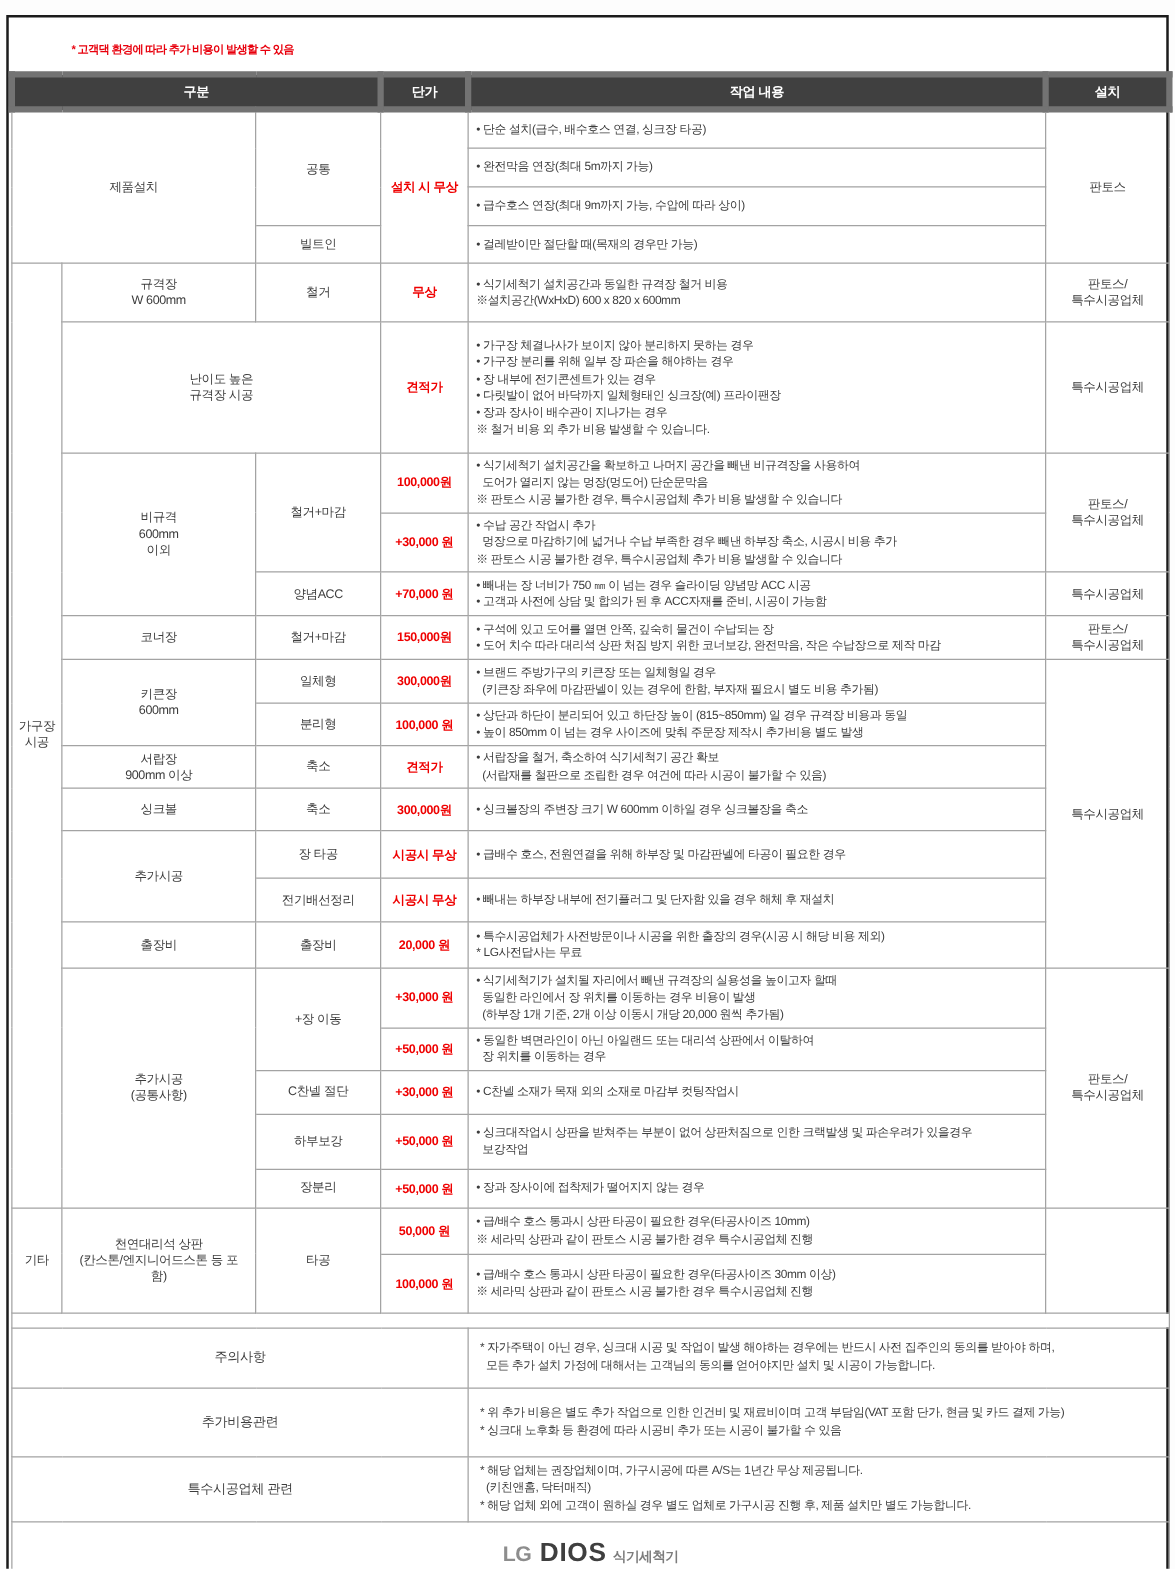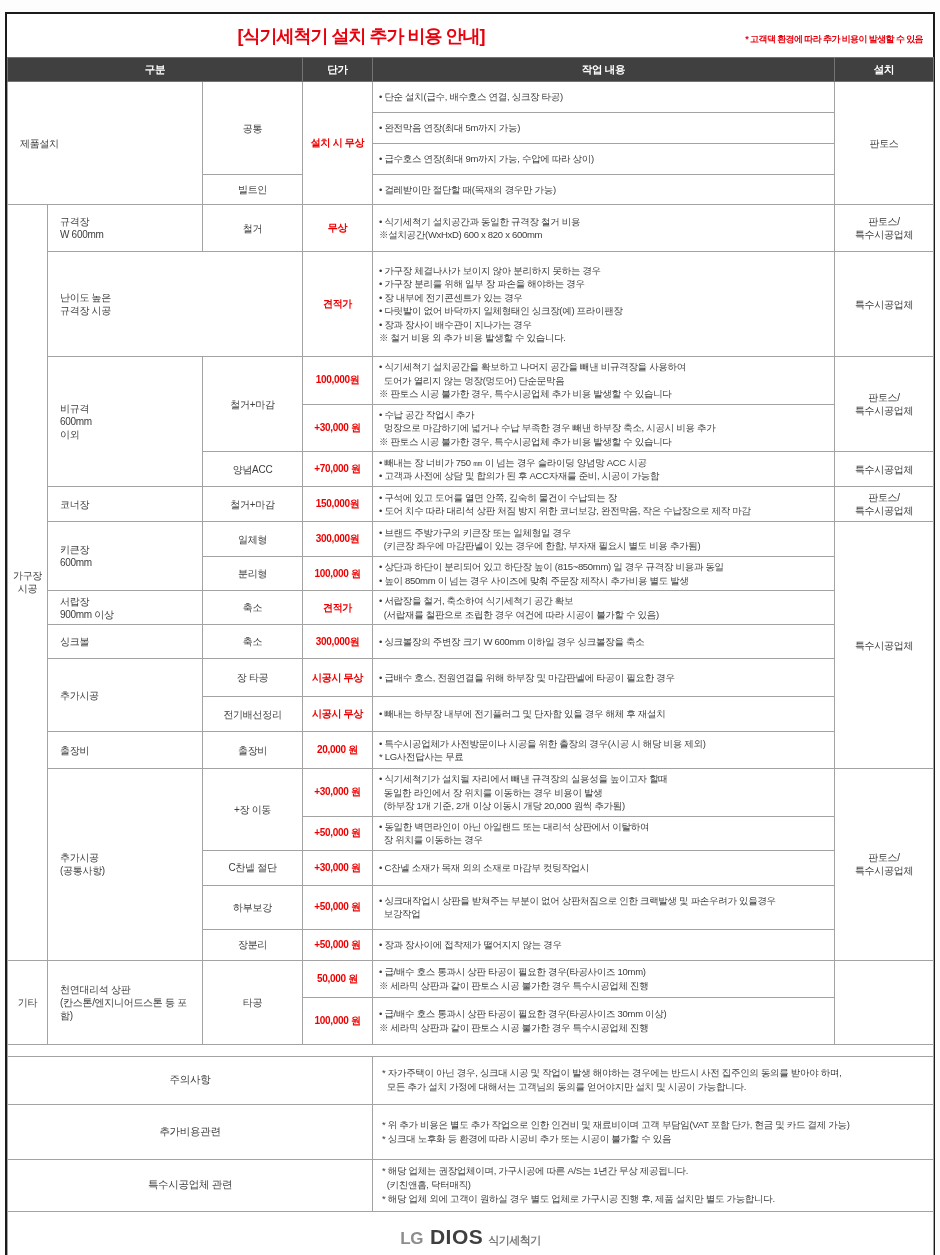--- a/index.html
+++ b/index.html
@@ -4,42 +4,41 @@
 <style>
   html,body{margin:0;padding:0;}
   body{width:940px;height:1255px;background:#fdfdfd;font-family:"Liberation Sans",sans-serif;position:relative;}
   .page{position:absolute;left:5px;top:12px;width:926px;border:2px solid #1b1b1b;background:#fff;}
   .top-header{display:flex;align-items:center;height:43px;padding:0 10px;box-sizing:border-box;}
   .brand{display:flex;align-items:center;gap:6px;width:195px;}
   .brand-text{font-size:16px;font-weight:bold;color:#54565a;letter-spacing:-0.5px;}
   .title{flex:1;text-align:center;font-size:18px;font-weight:bold;color:#e8000d;letter-spacing:-1px;}
   .note{width:218px;text-align:right;font-size:9px;font-weight:bold;color:#e8000d;letter-spacing:-0.6px;padding-top:8px;}
   table{border-collapse:collapse;table-layout:fixed;width:100%;}
-  thead th{background:#404040;color:#fff;font-size:10.5px;font-weight:bold;height:21px;border:1px solid #737373;letter-spacing:-0.3px;}
+  thead th{background:#404040;color:#fff;font-size:10.5px;font-weight:bold;height:21px;border:5px solid #737373;letter-spacing:-0.3px;}
   td{border:1px solid #a3a3a3;color:#3c3c3c;vertical-align:middle;overflow:hidden;box-sizing:border-box;}
   .cell-grp{text-align:center;font-size:10px;white-space:pre-line;line-height:13px;letter-spacing:-0.3px;}
-  .cell-cat{font-size:10px;white-space:pre-line;line-height:13px;letter-spacing:-0.3px;padding:0 12px;}
+  .cell-cat{text-align:center;font-size:10px;white-space:pre-line;line-height:13px;letter-spacing:-0.3px;padding:0 12px;}
   .cell-sub{text-align:center;font-size:10px;white-space:pre-line;line-height:13px;letter-spacing:-0.3px;}
   .cell-price{text-align:center;font-size:10px;font-weight:bold;color:#ef0000;white-space:nowrap;letter-spacing:-0.3px;}
   .cell-desc{font-size:9.5px;line-height:13.5px;padding:3px 6px;white-space:pre-wrap;letter-spacing:-0.3px;}
   .cell-inst{text-align:center;font-size:10px;white-space:pre-line;line-height:13px;letter-spacing:-0.3px;}
   .cell-flabel{text-align:center;font-size:10.5px;letter-spacing:-0.3px;}
   .cell-ftext{font-size:9.5px;line-height:14px;padding:4px 9px;white-space:pre-wrap;letter-spacing:-0.3px;}
   .cell-sep{background:#fff;}
   .logo-row td{height:51px;text-align:center;vertical-align:middle;}
   .dios-lg{font-size:17px;font-weight:bold;color:#8d8d8d;letter-spacing:-0.5px;}
   .dios-main{font-size:21px;font-weight:900;color:#3f3f3f;letter-spacing:0.5px;margin:0 5px 0 7px;}
   .dios-prod{font-size:11px;font-weight:bold;color:#7c7c7c;letter-spacing:-0.5px;}
 </style>
 </head>
 <body>
 
 <div class="page">
   <div class="top-header">
-    <div class="title">[식기세척기 설치 추가 비용 안내]</div>
     <div class="note">* 고객댁 환경에 따라 추가 비용이 발생할 수 있음</div>
   </div>
 
   <table>
     <colgroup>
       <col style="width:40px">
         <col style="width:155px">
         <col style="width:100px">
       <col style="width:70px">
         <col style="width:462px">

